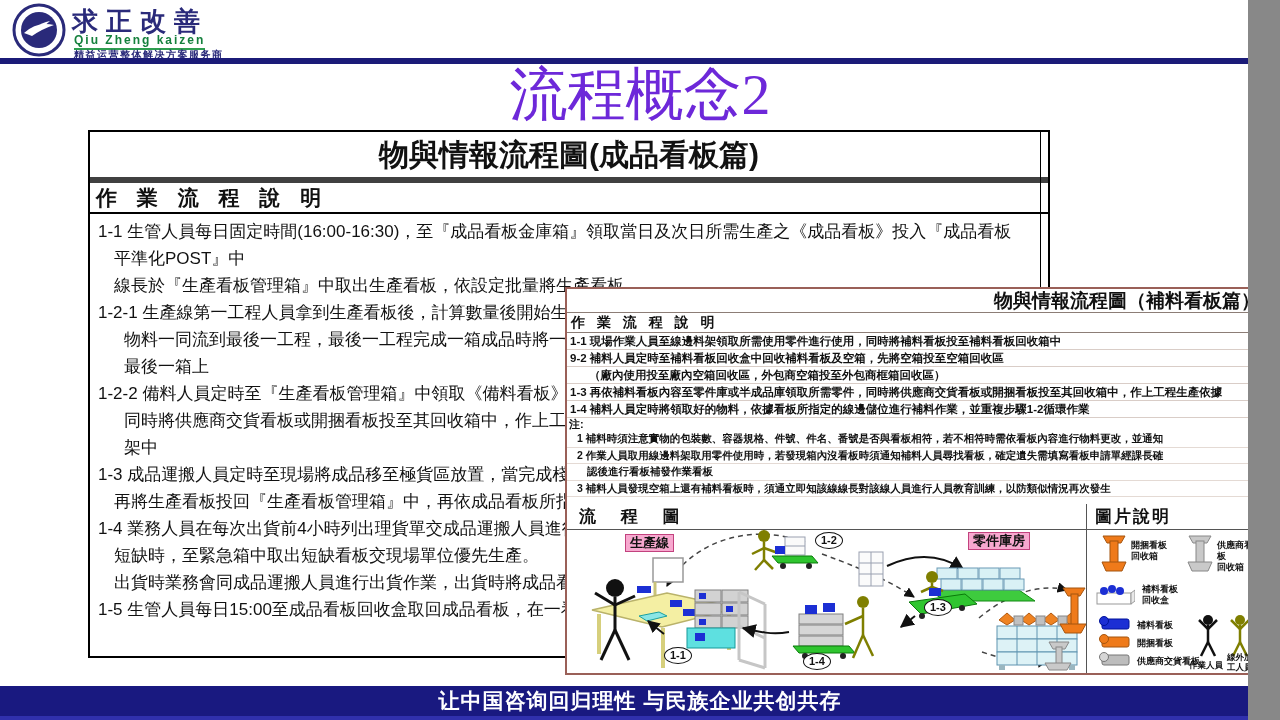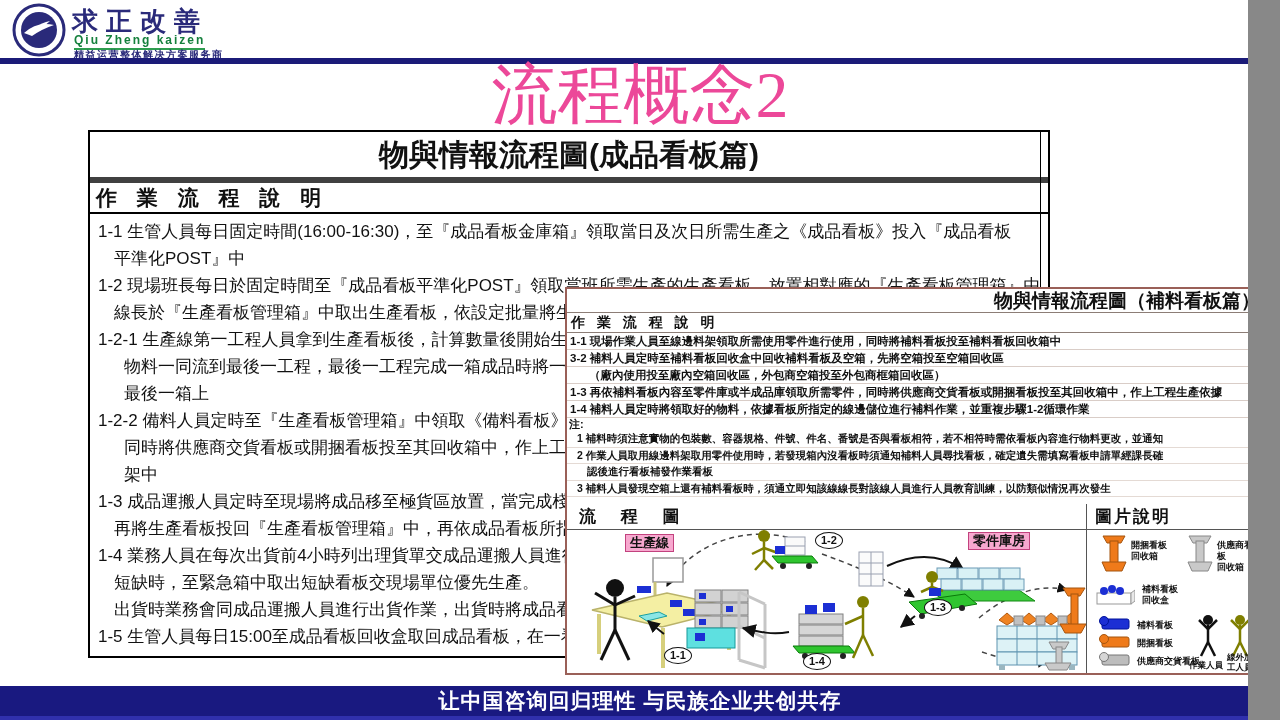--- a/index.html
+++ b/index.html
@@ -6,22 +6,22 @@
   #canvas{position:relative;width:1248px;height:720px;background:#ffffff;overflow:hidden;
           font-family:"Liberation Sans","DejaVu Sans",sans-serif;color:#111;}
   .abs{position:absolute;}
   
   #header-rule{left:0;top:58px;width:1280px;height:6px;background:#1b1b78;}
   #logo-line1{left:72px;top:4px;font-size:26px;font-weight:bold;color:#2a2a7a;letter-spacing:8px;}
   #logo-line2{left:74px;top:33px;font-size:12px;font-weight:bold;color:#15803d;letter-spacing:2px;
               border-bottom:2px solid #2e9e4f;padding-bottom:1px;}
   #logo-line3{left:74px;top:48px;font-size:10px;font-weight:bold;color:#2a2a7a;letter-spacing:1.5px;}
   
-  #slide-title{left:0;top:62px;width:1280px;height:66px;text-align:center;font-size:66px;line-height:66px;
-               font-family:"Liberation Serif","DejaVu Serif",serif;color:#ec4899;}
+  #slide-title{left:0;top:62px;width:1280px;height:66px;text-align:center;font-size:58px;line-height:66px;
+               font-family:"Liberation Serif","DejaVu Serif",serif;color:#6d28d9;}
   
   #doc1{left:88px;top:130px;width:962px;height:528px;border:2px solid #000;background:#fff;box-sizing:border-box;}
   #doc1-title{height:45px;line-height:45px;text-align:center;font-size:30px;font-weight:bold;
               border-bottom:6px solid #404040;}
   #doc1-section{height:29px;line-height:29px;font-size:21px;font-weight:bold;letter-spacing:7px;
                 padding-left:6px;border-bottom:2px solid #000;}
   #doc1-body{padding:4px 0 0 8px;}
   .d1line{height:27px;line-height:27px;font-size:17px;white-space:nowrap;overflow:hidden;}
   .ind1{padding-left:16px;}
   .ind2{padding-left:26px;}
@@ -76,21 +76,20 @@
   <div class="abs" id="header-rule"></div>
 
   <div class="abs" id="slide-title">流程概念2</div>
 
   <div class="abs" id="doc1">
     <div id="doc1-title">物與情報流程圖(成品看板篇)</div>
     <div id="doc1-section">作 業 流 程 說 明</div>
     <div id="doc1-body">
       <div class="d1line">1-1 生管人員每日固定時間(16:00-16:30)，至『成品看板金庫箱』領取當日及次日所需生產之《成品看板》投入『成品看板</div>
       <div class="d1line ind1">平準化POST』中</div>
-      <div class="d1line">1-2 現場班長每日於固定時間至『成品看板平準化POST』領取當班所需生產的生產看板，放置相對應的『生產看板管理箱』中</div>
       <div class="d1line ind1">線長於『生產看板管理箱』中取出生產看板，依設定批量將生產看板</div>
       <div class="d1line">1-2-1 生產線第一工程人員拿到生產看板後，計算數量後開始生產，生產</div>
       <div class="d1line ind2">物料一同流到最後一工程，最後一工程完成一箱成品時將一張生產</div>
       <div class="d1line ind2">最後一箱上</div>
       <div class="d1line">1-2-2 備料人員定時至『生產看板管理箱』中領取《備料看板》，在依</div>
       <div class="d1line ind2">同時將供應商交貨看板或開捆看板投至其回收箱中，作上工程生產</div>
       <div class="d1line ind2">架中</div>
       <div class="d1line">1-3 成品運搬人員定時至現場將成品移至極貨區放置，當完成棧板後，</div>
       <div class="d1line ind1">再將生產看板投回『生產看板管理箱』中，再依成品看板所指示將</div>
       <div class="d1line">1-4 業務人員在每次出貨前4小時列出理貨單交成品運搬人員進行理貨確</div>
@@ -99,21 +98,21 @@
       <div class="d1line">1-5 生管人員每日15:00至成品看板回收盒取回成品看板，在一看板指示</div>
     </div>
   </div>
   <div class="abs" id="doc1-vline"></div>
 
   <div class="abs" id="doc2">
     <div id="doc2-title">物與情報流程圖（補料看板篇）</div>
     <div id="doc2-section">作 業 流 程 說 明</div>
     <div>
       <div class="d2step">1-1 現場作業人員至線邊料架領取所需使用零件進行使用，同時將補料看板投至補料看板回收箱中</div>
-      <div class="d2step">3-2 補料人員定時至補料看板回收盒中回收補料看板及空箱，先將空箱投至空箱回收區</div>
+      <div class="d2step">9-2 補料人員定時至補料看板回收盒中回收補料看板及空箱，先將空箱投至空箱回收區</div>
       <div class="d2step d2ind">（廠內使用投至廠內空箱回收區，外包商空箱投至外包商框箱回收區）</div>
       <div class="d2step">1-3 再依補料看板內容至零件庫或半成品庫領取所需零件，同時將供應商交貨看板或開捆看板投至其回收箱中，作上工程生產依據</div>
       <div class="d2step">1-4 補料人員定時將領取好的物料，依據看板所指定的線邊儲位進行補料作業，並重複步驟1-2循環作業</div>
     </div>
     <div id="doc2-notes">
       <div id="notes-label">注:</div>
       <div class="noteline n0">1 補料時須注意實物的包裝數、容器規格、件號、件名、番號是否與看板相符，若不相符時需依看板內容進行物料更改，並通知</div>
       <div class="noteline n0">2 作業人員取用線邊料架取用零件使用時，若發現箱內沒看板時須通知補料人員尋找看板，確定遺失需填寫看板申請單經課長確</div>
       <div class="noteline n1">認後進行看板補發作業看板</div>
       <div class="noteline n0">3 補料人員發現空箱上還有補料看板時，須通立即知該線線長對該線人員進行人員教育訓練，以防類似情況再次發生</div>

